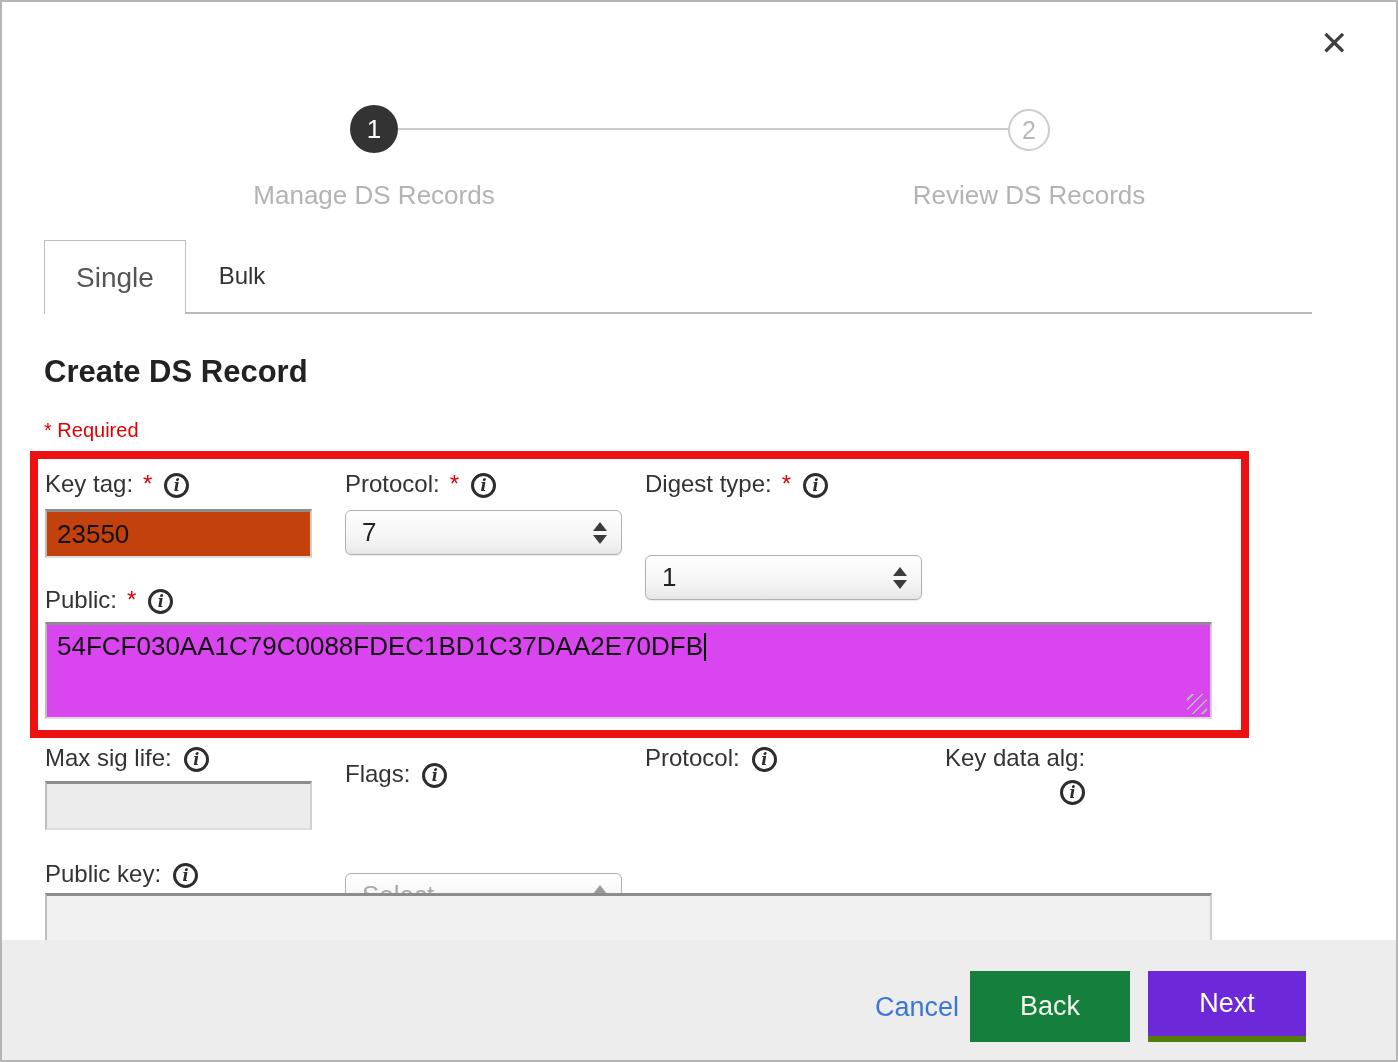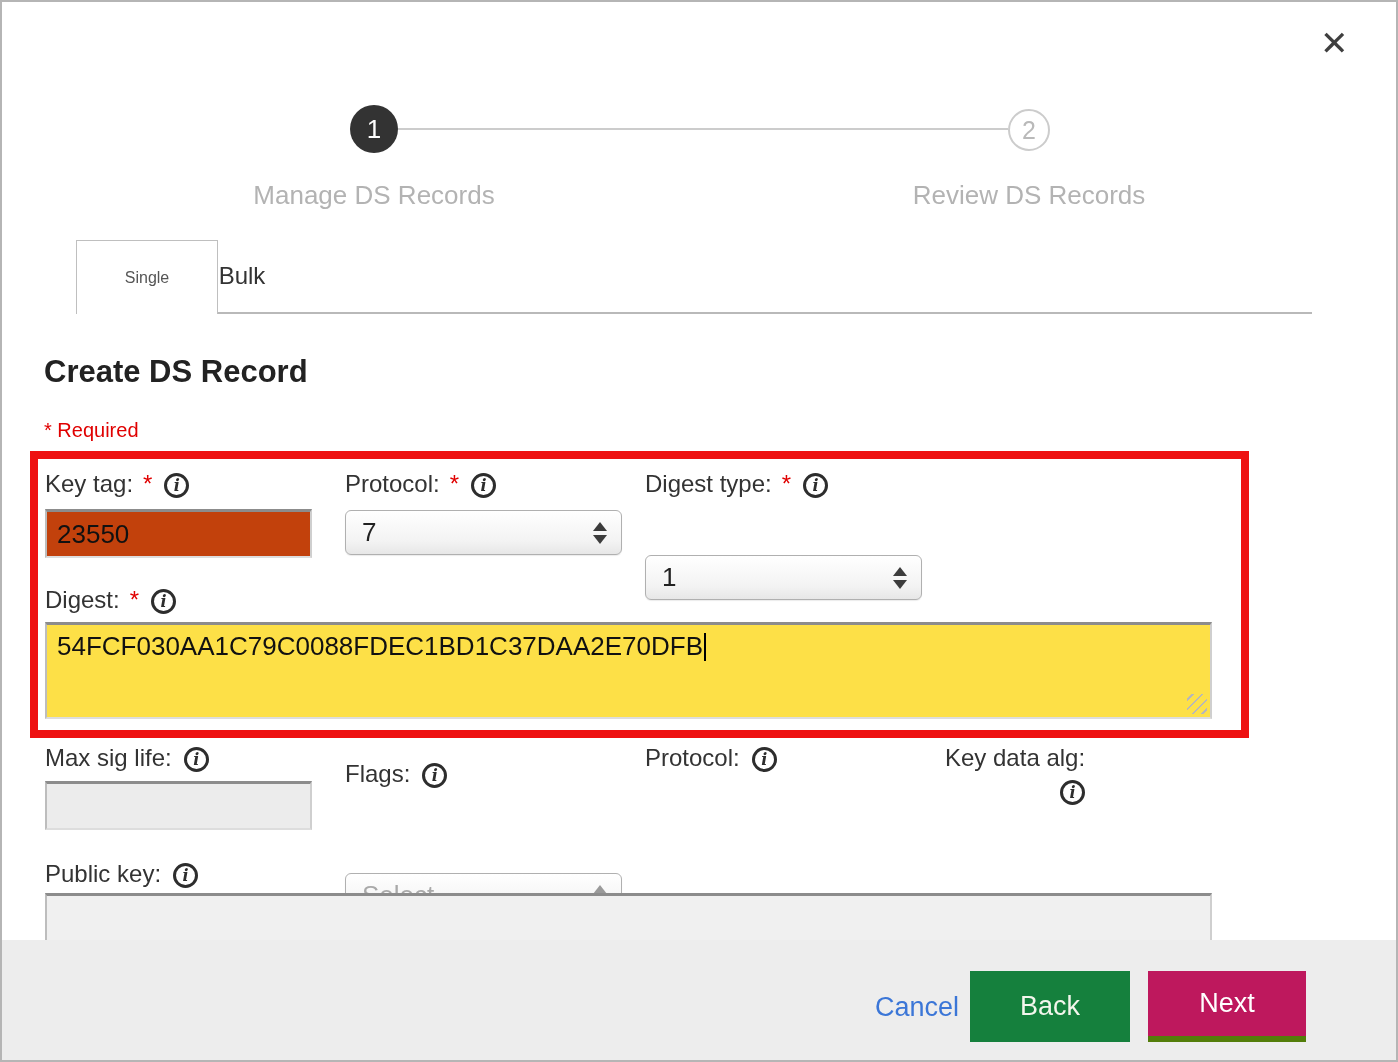--- a/index.html
+++ b/index.html
@@ -33,21 +33,21 @@
   .step-line { left:396px; top:126px; width:610px; height:2px; background:#cccccc; }
   .step-label { top:178px; width:300px; text-align:center; font-size:26px; color:#b3b3b3; }
   .step-label-1 { left:222px; }
   .step-label-2 { left:877px; }
 
   
   .tab-active {
     left:42px; top:238px; width:142px; height:74px;
     background:#ffffff; border:1px solid #bfbfbf; border-bottom:none;
     display:flex; align-items:center; justify-content:center;
-    font-size:16px; color:#555555; cursor:default; z-index:2;margin-left:32px;
+    font-size:28px; color:#555555; cursor:default; z-index:2;
   }
   .tab-inactive {
     left:184px; top:238px; width:112px; height:72px;
     display:flex; align-items:center; justify-content:center;
     font-size:24px; color:#333333; cursor:pointer;
   }
   .tab-baseline { left:184px; top:310px; width:1126px; height:2px; background:#b9b9b9; }
 
   
   .page-title { left:42px; top:352px; font-size:31px; font-weight:bold; color:#222222; }
@@ -94,21 +94,21 @@
   .sel-arrows .up { width:0; height:0; border-left:7px solid transparent; border-right:7px solid transparent; border-bottom:9px solid #3c3c3c; }
   .sel-arrows .down { width:0; height:0; border-left:7px solid transparent; border-right:7px solid transparent; border-top:9px solid #3c3c3c; }
   .sel.placeholder .sel-arrows .up { border-bottom-color:#9a9a9a; }
   .sel.placeholder .sel-arrows .down { border-top-color:#9a9a9a; }
 
   
   .digest-area {
     left:43px; top:620px; width:1167px; height:97px;
     border-top:3px solid #8c8c8c; border-left:2px solid #bdbdbd;
     border-right:2px solid #cfcfcf; border-bottom:2px solid #dddddd;
-    background:#fde047; font-size:26px; color:#111111;
+    background:#d946ef; font-size:26px; color:#111111;
     padding:6px 10px; cursor:text;
   }
   .caret { display:inline-block; width:2px; height:28px; background:#000000; vertical-align:text-bottom; margin-left:1px; }
   .resize-handle {
     position:absolute; right:3px; bottom:3px; width:20px; height:20px;
     background:repeating-linear-gradient(135deg, transparent 0 3px, #b8b8b8 3px 5px, transparent 5px 7px);
     cursor:nwse-resize;
   }
 
   
@@ -121,21 +121,21 @@
 
   
   .footer { left:0; top:938px; width:1394px; height:120px; background:#ededed; }
   .cancel-link { left:873px; top:990px; font-size:27px; color:#3b76d7; cursor:pointer; }
   .back-btn {
     left:968px; top:969px; width:160px; height:71px; background:#15803d;
     color:#f3f6ec; font-size:27px; border:none; cursor:default;
     display:flex; align-items:center; justify-content:center;
   }
   .next-btn {
-    left:1146px; top:969px; width:158px; height:71px; background:#be185d;
+    left:1146px; top:969px; width:158px; height:71px; background:#6d28d9;
     border-bottom:6px solid #537d0a; color:#ffffff; font-size:27px; cursor:pointer;
     display:flex; align-items:center; justify-content:center;
   }
 </style>
 </head>
 <body>
 
 <div class="abs close-x">✕</div>
 
 <div class="abs step-line"></div>
@@ -179,21 +179,21 @@
 </div>
 <div class="abs sel" style="left:643px; top:508px; width:277px; height:45px;">
   <span class="val">1</span>
   <span class="sel-arrows">
       <span class="up"></span>
       <span class="down"></span>
     </span>
 </div>
 
 <div class="abs field-label" style="left:43px; top:584px;">
-  <span>Digest:</span>
+  <span>Public:</span>
   <span class="req-star">*</span>
   <span class="info-icon">i</span>
 </div>
 <div class="abs digest-area">
   <span>54FCF030AA1C79C0088FDEC1BD1C37DAA2E70DFB</span><span class="caret"></span>
   <span class="resize-handle"></span>
 </div>
 
 <div class="abs field-label" style="left:43px; top:742px;">
   <span>Max sig life:</span>

